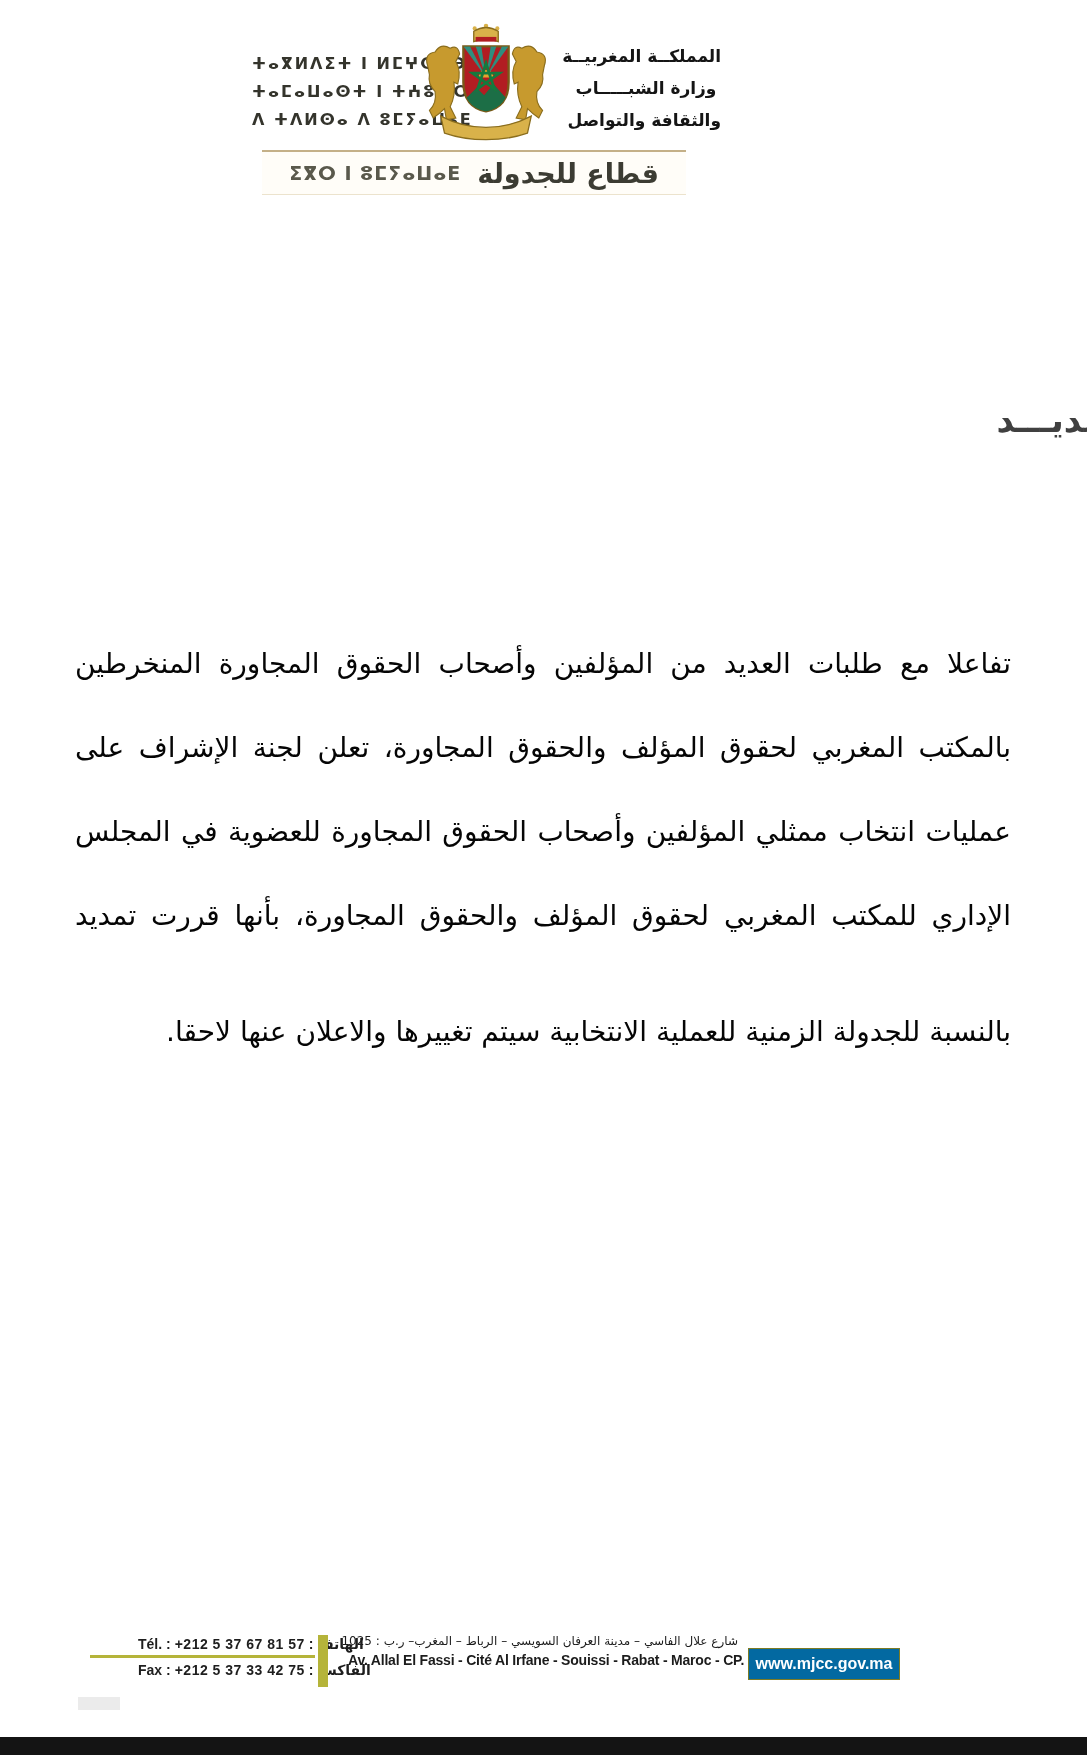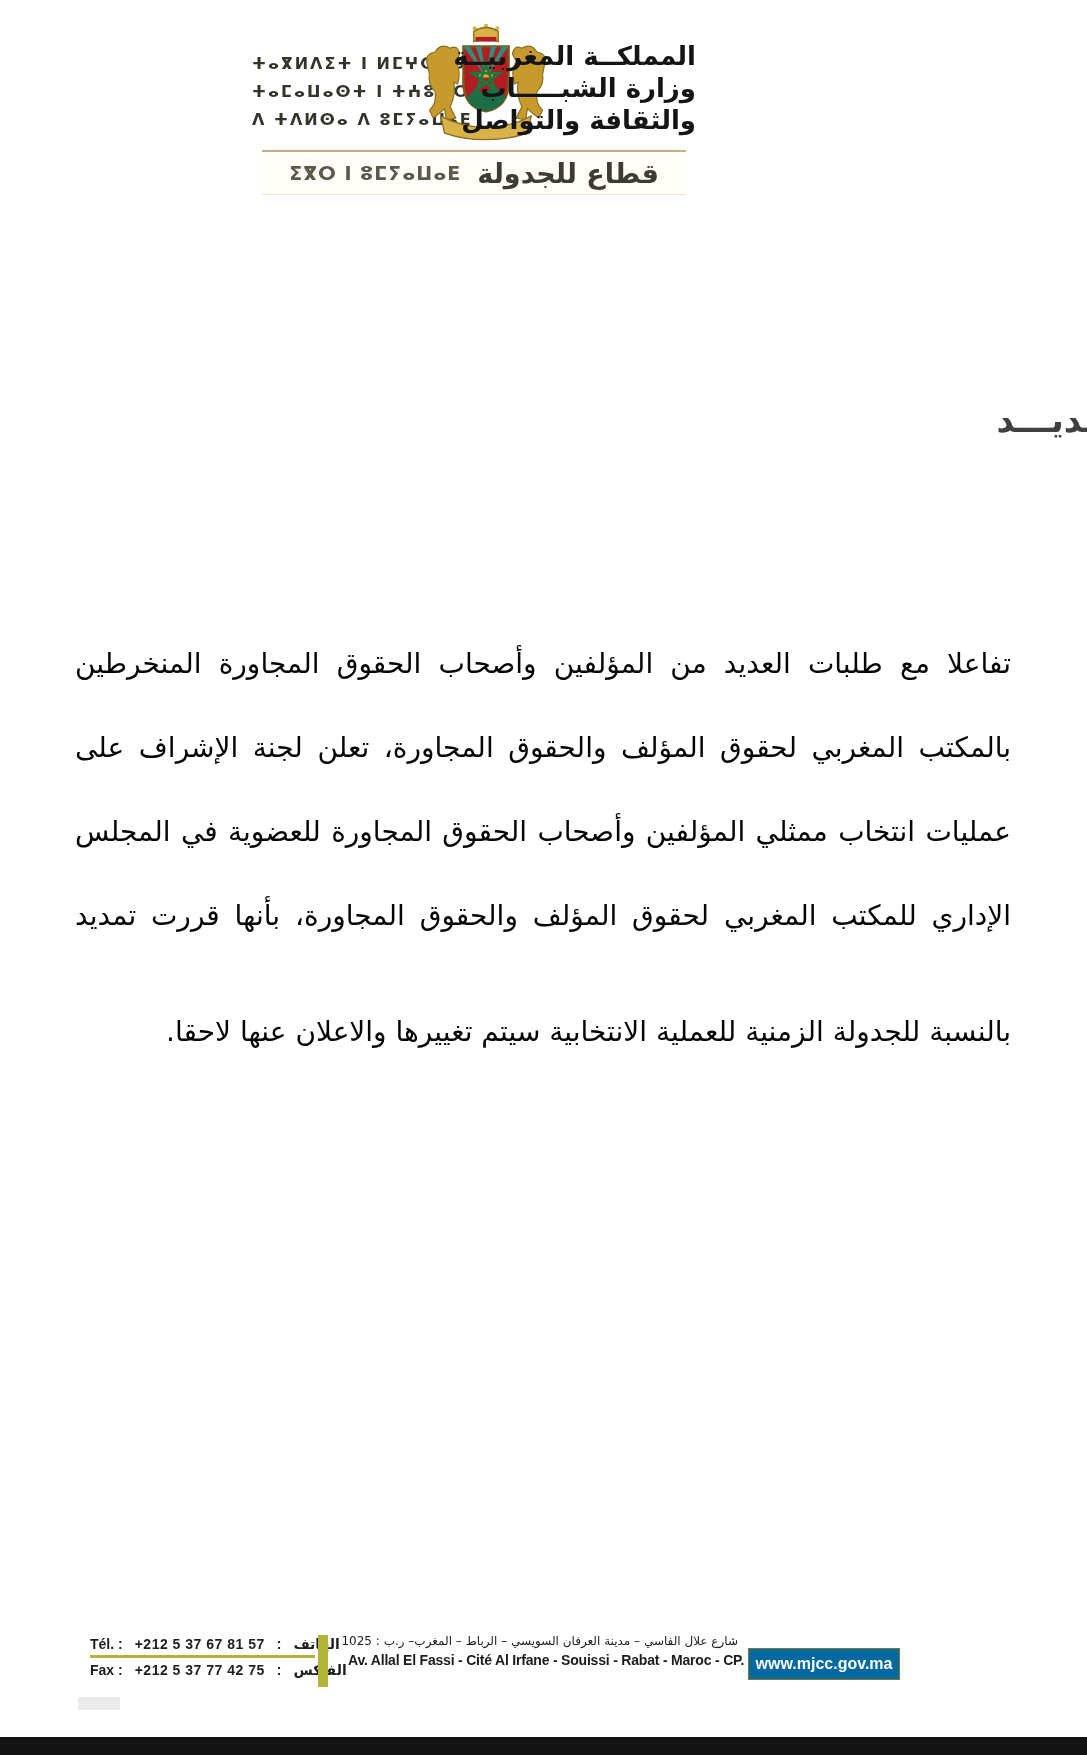--- a/index.html
+++ b/index.html
@@ -8,22 +8,22 @@
     font-family:"DejaVu Sans",sans-serif;color:#111;
   }
   
   .tifinagh-block{
     position:absolute;left:252px;top:50px;width:190px;
     font-family:"DejaVu Sans",sans-serif;font-size:16px;font-weight:bold;
     color:#34342c;line-height:28px;letter-spacing:2px;white-space:nowrap;
   }
   .emblem{position:absolute;left:420px;top:22px;width:132px;height:126px;}
   .ministry-block{
-    position:absolute;left:546px;top:40px;width:150px;
-    direction:rtl;text-align:center;font-size:26px;font-weight:bold;
+    position:absolute;left:571px;top:40px;width:150px;
+    direction:rtl;text-align:center;font-size:17px;font-weight:bold;
     color:#151515;line-height:32px;white-space:nowrap;
   }
   .header-rule{position:absolute;left:262px;top:150px;width:424px;height:2px;background:#c4b088;}
   .sector-banner{
     position:absolute;left:262px;top:152px;width:424px;height:42px;
     display:flex;align-items:center;justify-content:center;gap:16px;
     direction:rtl;background:#fffdf8;border-bottom:1px solid #ece3cd;
   }
   .sector-ar{font-size:27px;font-weight:bold;color:#3c3c33;}
   .sector-tif{font-size:19px;font-weight:bold;color:#5a594c;letter-spacing:1px;}
@@ -42,21 +42,21 @@
     white-space:normal;text-align:justify;text-align-last:justify;
   }
   .body-line.right{text-align:right;}
   .p2{
     margin-top:32px;height:84px;line-height:84px;text-align:right;direction:rtl;
     font-size:28px;color:#050505;
   }
   
   .footer{position:absolute;left:0;top:1630px;width:1087px;height:80px;font-family:"Liberation Sans",sans-serif;}
   .contact-block{position:absolute;left:90px;top:6px;width:235px;color:#1e1e1e;}
-  .contact-row{display:flex;align-items:flex-start;gap:12px;font-size:14px;font-weight:bold;white-space:nowrap;direction:ltr;}
+  .contact-row{display:flex;align-items:flex-start;gap:4px;font-size:14px;font-weight:bold;white-space:nowrap;direction:ltr;margin-left:48px;}
   .contact-row .num{letter-spacing:.5px;}
   .contact-row .ar{font-family:"DejaVu Sans",sans-serif;font-size:14px;}
   .contact-underline{width:225px;height:3px;background:#b5b43a;margin:3px 0 4px 0;}
   .accent-bar{position:absolute;left:318px;top:5px;width:10px;height:52px;background:#b5b43a;}
   .address-block{position:absolute;left:348px;top:4px;width:390px;color:#1c1c1c;}
   .address-ar{direction:rtl;text-align:left;font-family:"DejaVu Sans",sans-serif;font-size:12px;font-weight:normal;white-space:nowrap;}
   .address-fr{font-size:14px;font-weight:bold;letter-spacing:-0.2px;margin-top:4px;white-space:nowrap;}
   .website-box{
     position:absolute;left:748px;top:18px;width:150px;height:30px;
     background:#0369a1;color:#ffffff;display:flex;align-items:center;justify-content:center;
@@ -145,21 +145,21 @@
     <div class="contact-block">
       <div class="contact-row">
         <span>Tél. :</span>
         <span class="num">+212 5 37 67 81 57</span>
         <span>:</span>
         <span class="ar">الهاتف</span>
       </div>
       <div class="contact-underline"></div>
       <div class="contact-row">
         <span>Fax :</span>
-        <span class="num">+212 5 37 77 42 75</span>
+        <span class="num">+212 5 37 33 42 75</span>
         <span>:</span>
         <span class="ar">الفاكس</span>
       </div>
     </div>
 
     <div class="accent-bar"></div>
 
     <div class="address-block">
       <div class="address-ar">شارع علال الفاسي  –  مدينة العرفان السويسي – الرباط – المغرب– ر.ب  : 1025</div>
       <div class="address-fr">Av. Allal El Fassi - Cité Al Irfane - Souissi - Rabat - Maroc - CP. : 1025</div>

